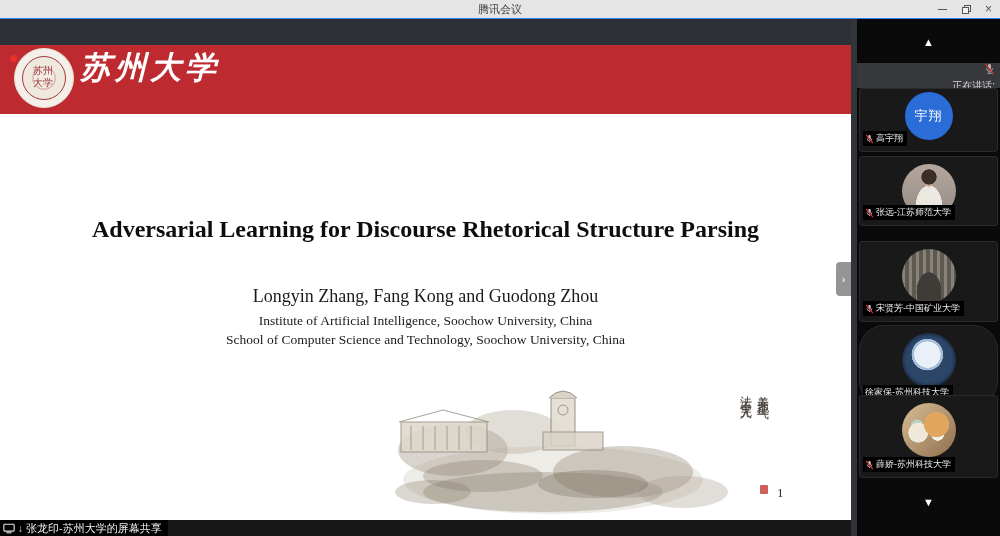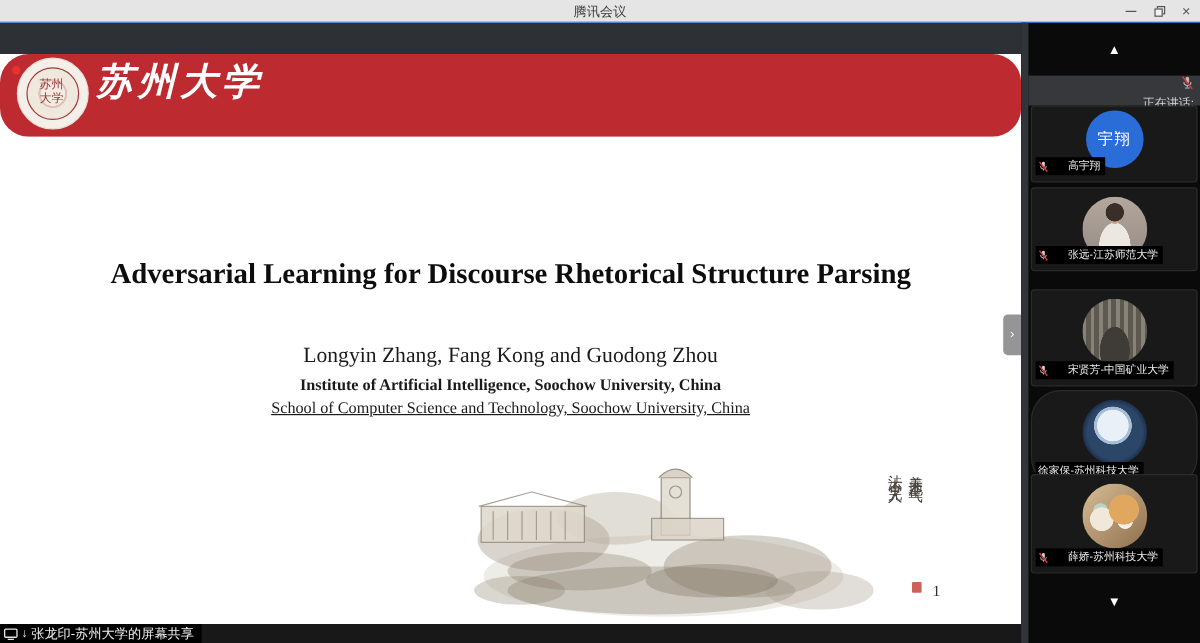--- a/index.html
+++ b/index.html
@@ -13,21 +13,21 @@
   .win-controls{position:absolute;right:8px;top:0;height:18px;display:flex;align-items:center;gap:15px;color:#555;}
   .wc-min{width:9px;height:1px;background:#555;display:inline-block;}
   .wc-restore{position:relative;width:8px;height:8px;display:inline-block;}
   .wc-restore .b1{position:absolute;left:2px;top:0;width:5px;height:5px;border:1px solid #555;}
   .wc-restore .b2{position:absolute;left:0;top:2px;width:5px;height:5px;border:1px solid #555;background:#f2f2f2;}
   .wc-close{font-size:12px;line-height:18px;color:#555;}
 
   
   .screen{position:absolute;left:0;top:19px;width:851px;height:501px;background:#fff;}
   .dark-strip{position:absolute;left:0;top:0;width:851px;height:26px;background:#2d3136;}
-  .banner{position:absolute;left:0;top:26px;width:851px;height:69px;background:#bd2b30;border-radius:24px;}
+  .banner{position:absolute;left:0;top:26px;width:851px;height:69px;background:#bd2b30;}
   .seal{position:absolute;left:14px;top:3px;width:58px;height:58px;border-radius:50%;
         background:#f4efe8;border:1px solid #e7dfd4;box-shadow:inset 0 0 0 4px #f4efe8;}
   .seal-inner{position:absolute;left:7px;top:7px;width:42px;height:42px;border-radius:50%;
         border:1px solid #a4383a;
         background:
           radial-gradient(circle at 50% 50%, #f2ece2 0 34%, rgba(164,56,58,.25) 35% 40%, #efe8dc 41%);}
   .seal-mark{position:absolute;left:17px;top:16px;width:22px;height:24px;color:#9c3436;
         font-size:10px;line-height:12px;text-align:center;font-family:"Liberation Serif",serif;}
   .rec-dot{position:absolute;left:-5px;top:6px;width:7px;height:7px;border-radius:50%;background:#e8312c;}
   .uni-cn{position:absolute;left:80px;top:2px;color:#fff;font-size:31px;font-weight:bold;font-style:italic;
@@ -35,21 +35,21 @@
   .uni-en{position:absolute;left:80px;top:41px;color:#fff;font-size:16px;font-weight:bold;
           font-family:"Liberation Serif",serif;letter-spacing:1.4px;}
 
   .slide{position:absolute;left:0;top:95px;width:851px;height:494px;background:#fff;}
   .slide-title{position:absolute;left:0;top:102px;width:851px;text-align:center;color:#0d0d0d;
           font-family:"Liberation Serif",serif;font-weight:bold;font-size:24px;}
   .authors{position:absolute;left:0;top:172px;width:851px;text-align:center;color:#1a1a1a;
           font-family:"Liberation Serif",serif;font-size:18px;}
   .affil{position:absolute;left:0;width:851px;text-align:center;color:#1a1a1a;
           font-family:"Liberation Serif",serif;font-size:13.5px;}
-  .affil1{top:199px;font-weight:bold;} .affil2{top:218px;text-decoration:underline;}
+  .affil1{top:199px;} .affil2{top:218px;}
 
   
   .painting{position:absolute;left:393px;top:266px;width:400px;height:136px;}
   .motto{position:absolute;left:737px;top:272px;height:96px;writing-mode:vertical-rl;
          color:#474039;font-family:"Liberation Serif",serif;font-size:12px;letter-spacing:3px;line-height:17px;}
   .motto span{display:block;}
   .red-seal{position:absolute;left:760px;top:371px;width:8px;height:9px;background:#c0392f;opacity:.8;border-radius:1px;}
   .page-num{position:absolute;left:777px;top:371px;color:#2f2f2f;font-family:"Liberation Serif",serif;font-size:13px;}
 
   
@@ -100,21 +100,21 @@
   .av-moon{background:
       radial-gradient(circle at 47% 40%, #e9f0f7 0 30%, #a8bdd8 31% 36%, rgba(0,0,0,0) 37%),
       radial-gradient(circle at 50% 50%, #2c4668 0 60%, #16263e 75%, #0c1526);}
   .av-pets{background:
       radial-gradient(circle at 64% 40%, #e2a75f 0 26%, rgba(0,0,0,0) 27%),
       radial-gradient(circle at 66% 58%, #f6f1e6 0 13%, rgba(0,0,0,0) 14%),
       radial-gradient(circle at 30% 55%, #f0e9da 0 20%, rgba(0,0,0,0) 21%),
       radial-gradient(circle at 28% 42%, #bcd3c4 0 12%, rgba(0,0,0,0) 13%),
       linear-gradient(135deg,#d8bd96,#8e6f4d);}
   .name-tag{position:absolute;left:3px;bottom:5px;background:#000;color:#ededed;font-size:9px;
-        padding:1px 4px 1px 2px;display:flex;align-items:center;gap:16px;white-space:nowrap;max-width:128px;overflow:hidden;justify-content:space-between;}
+        padding:1px 4px 1px 2px;display:flex;align-items:center;gap:2px;white-space:nowrap;max-width:128px;overflow:hidden;justify-content:space-between;}
   .mic-svg{flex:0 0 auto;}
 </style>
 </head>
 <body>
 
 <div class="stage">
 
   <div class="titlebar">
     <span>腾讯会议</span>
     <div class="win-controls">

